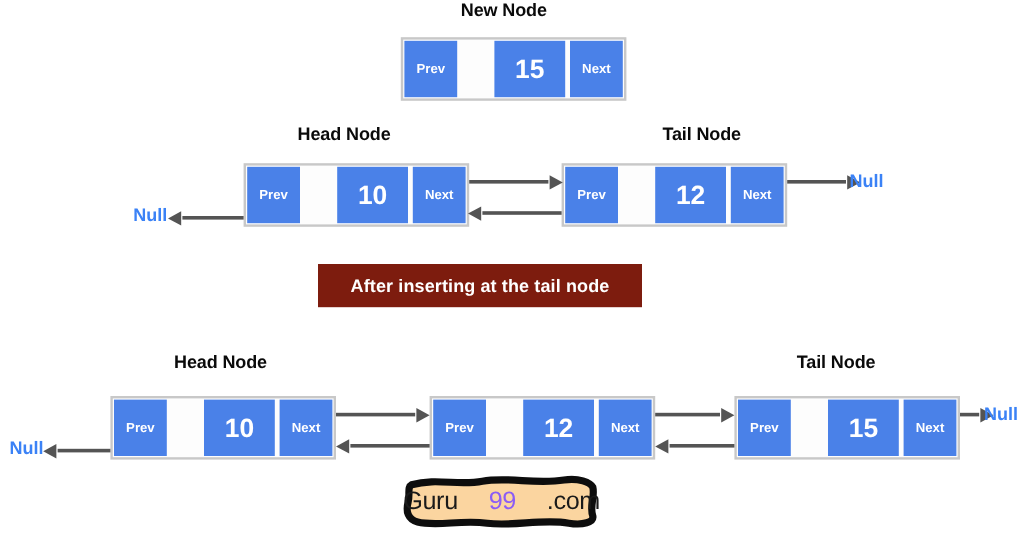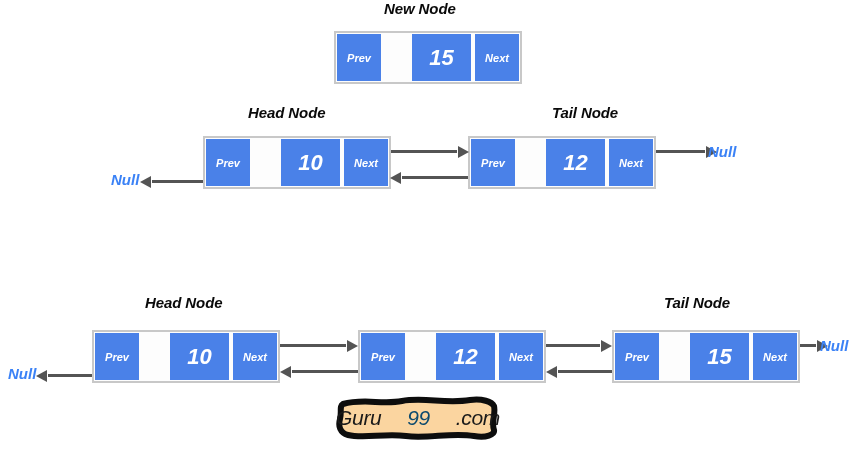--- a/index.html
+++ b/index.html
@@ -9,21 +9,20 @@
   }
   body {
     font-family: "Liberation Sans", sans-serif;
   }
   #canvas {
     position: relative;
     width: 859px;
     height: 450px;
     background: #ffffff;
     overflow: hidden;
-    font-style: italic;
   }
 
   
   .grp-label {
     position: absolute;
     font-size: 15px;
     font-weight: bold;
     color: #0a0a0a;
     white-space: nowrap;
     letter-spacing: -0.1px;
@@ -123,21 +122,21 @@
     width: 164px;
     height: 44px;
     display: flex;
     align-items: center;
     justify-content: space-between;
     font-size: 21px;
     font-family: "Liberation Sans", sans-serif;
     color: #1a1a1a;
     letter-spacing: -0.3px;
   }
-  .logo-text .red { color: #0c4a6e; }
+  .logo-text .red { color: #8b5cf6; }
 </style>
 </head>
 <body>
 
 <div id="canvas">
 
   <div class="grp-label" style="left:384px; top:0px;">New Node</div>
 
   <div class="node" style="left:334px; top:31px; width:188px; height:53px;">
     <div class="cell cell-ptr">Prev</div>
@@ -163,20 +162,21 @@
   <div class="null-label" style="left:111px; top:171px;">Null</div>
   <div class="arrow left" style="left:152px; top:180px; width:51px;"></div>
 
   <div class="arrow right" style="left:391px; top:150px; width:66px;"></div>
 
   <div class="arrow left" style="left:402px; top:176px; width:66px;"></div>
 
   <div class="arrow right" style="left:656px; top:150px; width:49px;"></div>
   <div class="null-label" style="left:708px; top:143px;">Null</div>
 
+  <div class="banner" style="left:265px; top:220px; width:270px; height:36px;">After inserting at the tail node</div>
 
   <div class="grp-label" style="left:145px; top:294px;">Head Node</div>
   <div class="grp-label" style="left:664px; top:294px;">Tail Node</div>
 
   <div class="node" style="left:92px; top:330px; width:188px; height:53px;">
     <div class="cell cell-ptr">Prev</div>
     <div class="cell cell-val">10</div>
     <div class="cell cell-ptr">Next</div>
   </div>
 

